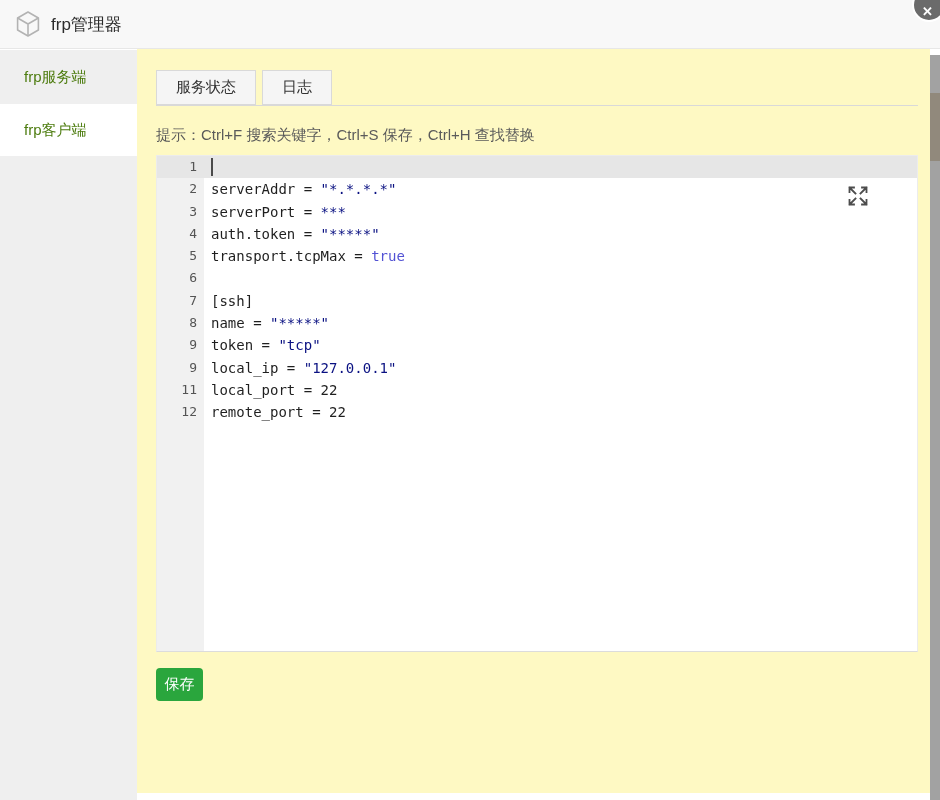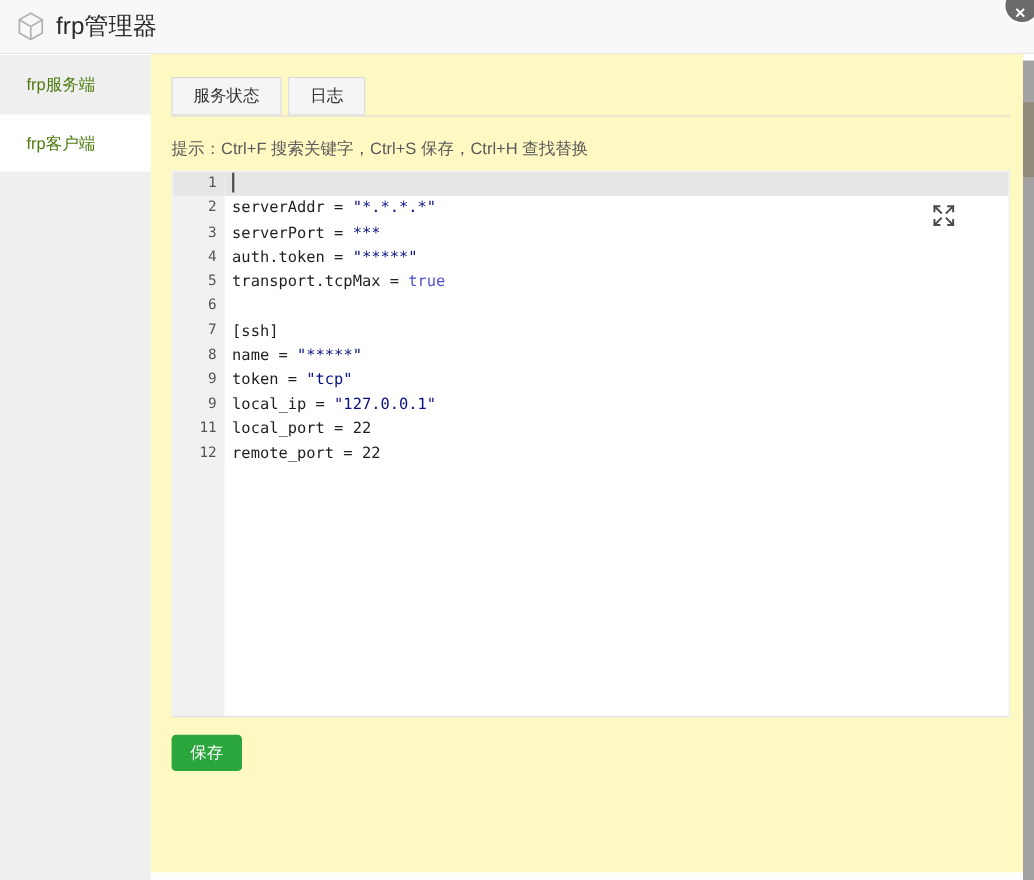--- a/index.html
+++ b/index.html
@@ -9,21 +9,21 @@
     background:#ffffff; color:#333; position:relative;
   }
 
   
   .header {
     position:absolute; left:0; top:0; width:940px; height:49px;
     background:#f8f8f8; border-bottom:1px solid #e7e7e7;
     display:flex; align-items:center; padding-left:14px; z-index:2;
   }
   .header .cube { width:28px; height:28px; margin-right:9px; flex:0 0 auto; }
-  .header .title { font-size:22px; color:#2b2b2b; }
+  .header .title { font-size:17px; color:#2b2b2b; }
 
   .close-btn {
     position:absolute; left:912px; top:-12px; width:34px; height:34px;
     border-radius:50%; background:#6b6b6b; border:2px solid #ffffff;
     color:#ffffff; display:flex; align-items:center; justify-content:flex-start;
     padding-left:8px; padding-top:12px;
     font-size:13px; font-weight:bold; z-index:10; cursor:pointer;
   }
 
   
@@ -103,21 +103,21 @@
     display:inline-block; width:2px; height:18px; background:#4a4a4a;
     vertical-align:middle; margin-top:-3px;
   }
   .expand-btn {
     position:absolute; top:27px; right:46px; width:26px; height:26px;
     cursor:pointer;
   }
 
   
   .save-btn {
-    margin-top:16px; width:64px; height:33px;
+    margin-top:16px; width:47px; height:33px;
     background:#2aa63d; color:#ffffff; font-size:15px;
     border:none; border-radius:4px; cursor:pointer;
     font-family:"Liberation Sans", sans-serif;
   }
 </style>
 </head>
 <body>
 
 <div class="header">
   <span class="cube">

